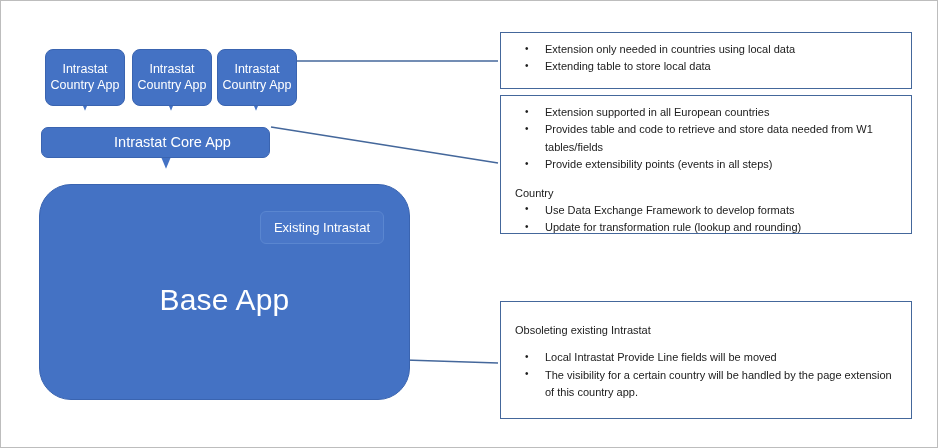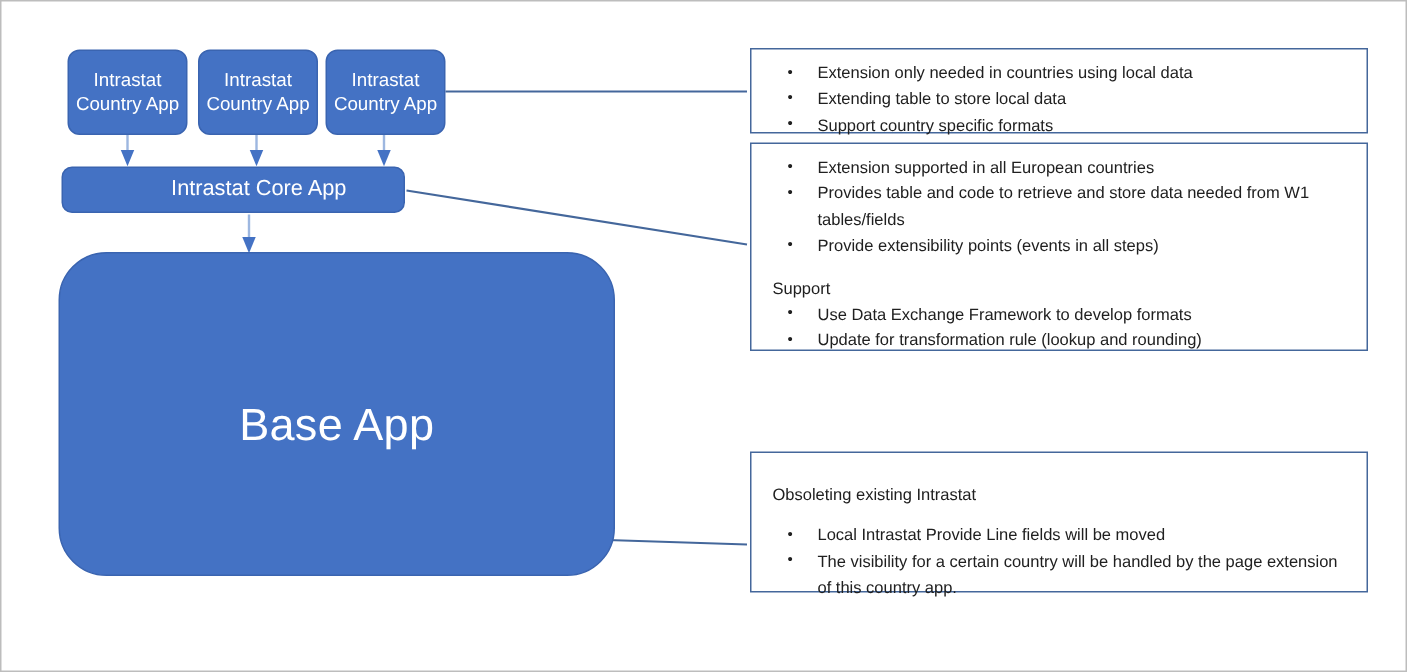--- a/index.html
+++ b/index.html
@@ -34,20 +34,21 @@
     background: #4472C4;
     border: 1px solid #3A64B0;
     border-radius: 8px;
     color: #ffffff;
     display: flex;
     align-items: center;
     justify-content: center;
     text-align: center;
     box-sizing: border-box;
     line-height: 1.22;
+    margin-top: 16px;
   }
   .country-app {
     width: 80px;
     height: 57px;
     top: 32px;
     font-size: 12.5px;
   }
   #country-app-1 { left: 44px; }
   #country-app-2 { left: 131px; }
   #country-app-3 { left: 216px; }
@@ -106,21 +107,21 @@
     background: #ffffff;
     border: 1.5px solid #44679B;
     box-sizing: border-box;
     padding: 9px 12px 9px 14px;
     font-size: 11px;
     color: #202020;
     line-height: 1.58;
   }
   #note-box-1 { top: 31px;  height: 57px;  padding-top: 8px; }
   #note-box-2 { top: 94px;  height: 139px; padding-top: 8px; }
-  #note-box-3 { top: 300px; height: 94px; padding-top: 20px; }
+  #note-box-3 { top: 300px; height: 118px; padding-top: 20px; }
 
   .note-list {
     list-style: none;
     margin: 0;
     padding: 0;
   }
   .note-list li {
     position: relative;
     padding-left: 30px;
     margin: 0;
@@ -179,39 +180,41 @@
   </div>
   <div class="app-box country-app" id="country-app-3">
     <span>Intrastat Country App</span>
   </div>
 
   <div class="app-box" id="core-app">
     <span>Intrastat Core App</span>
   </div>
 
   <div class="app-box" id="base-app">
+    <div id="existing-intrastat">
+      <span>Existing Intrastat</span>
+    </div>
     <div id="base-app-label">Base App</div>
   </div>
 
   <div class="note-box" id="note-box-1">
     <ul class="note-list">
       <li>Extension only needed in countries using local data</li>
       <li>Extending table to store local data</li>
-      <li>Support country specific formats</li>
     </ul>
   </div>
 
   <div class="note-box" id="note-box-2">
     <ul class="note-list">
       <li>Extension supported in all European countries</li>
       <li>Provides table and code to retrieve and store data needed from W1 tables/fields</li>
       <li>Provide extensibility points (events in all steps)</li>
     </ul>
     <div class="note-spacer"></div>
-    <p class="note-heading">Support</p>
+    <p class="note-heading">Country</p>
     <ul class="note-list">
       <li>Use Data Exchange Framework to develop formats</li>
       <li>Update for transformation rule (lookup and rounding)</li>
     </ul>
   </div>
 
   <div class="note-box" id="note-box-3">
     <p class="note-heading">Obsoleting existing Intrastat</p>
     <div class="note-spacer-sm"></div>
     <ul class="note-list">

